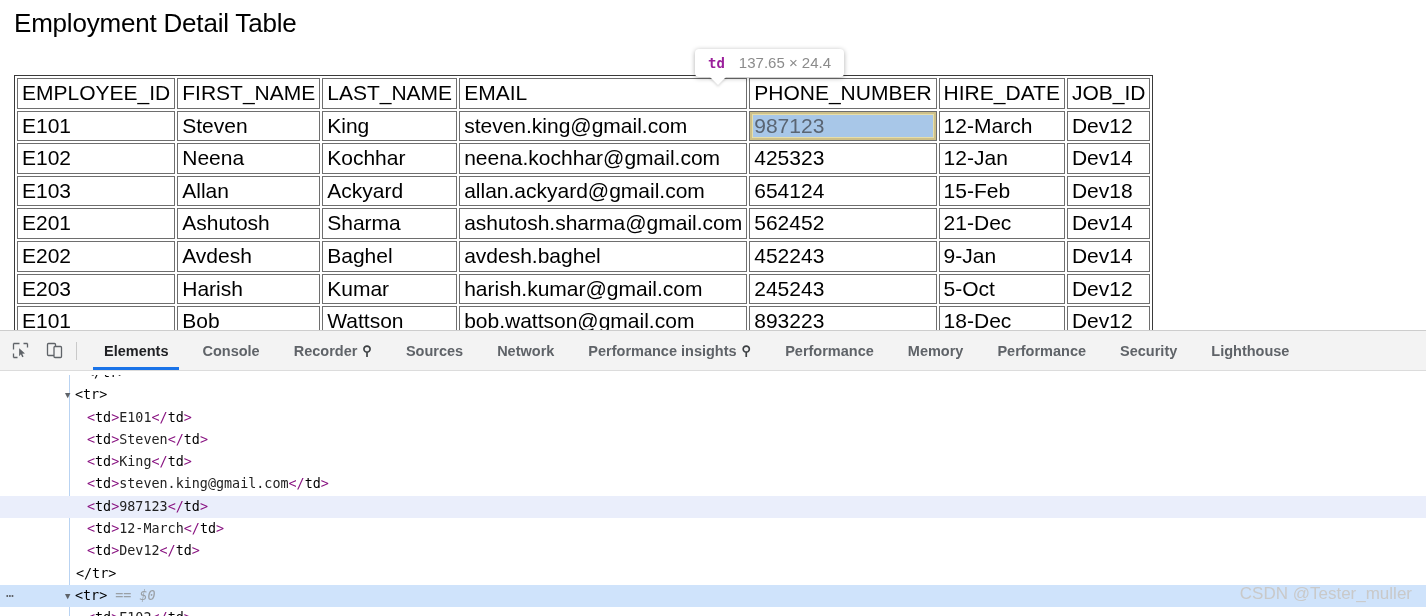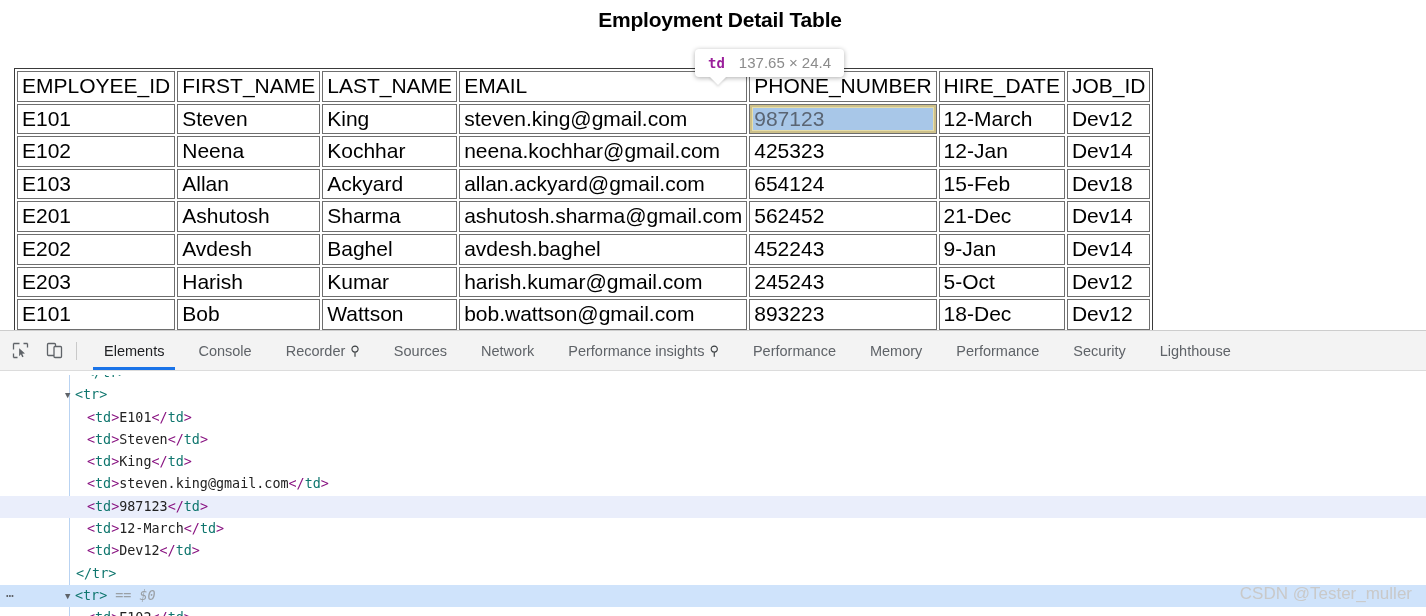--- a/index.html
+++ b/index.html
@@ -21,26 +21,25 @@
     position: absolute;
     left: 0; top: 0;
     width: 1426px;
     height: 330px;
     background: #ffffff;
     overflow: hidden;
   }
   .page-title {
     margin: 0;
     padding: 8px 0 0 14px;
-    font-size: 21px;
-    font-weight: bold;
+    font-size: 26px;
+    font-weight: normal;
     color: #000000;
     letter-spacing: -0.2px;
     font-family: "Liberation Sans", sans-serif;
-    text-align: center;
   }
 
   table.emp {
     margin-left: 14px;
     margin-top: 36px;
     border-collapse: separate;
     border-spacing: 2px;
     border: 1px solid #3a3a3a;
     background: #ffffff;
     font-size: 21px;
@@ -151,20 +150,21 @@
   }
   .dt-tab {
     display: flex;
     align-items: center;
     gap: 5px;
     padding: 0 17px;
     font-size: 14.5px;
     color: #5f6368;
     position: relative;
     white-space: nowrap;
+    font-weight: bold;
   }
   .dt-tab.active {
     color: #202124;
   }
   .dt-tab.active::after {
     content: "";
     position: absolute;
     left: 6px; right: 6px; bottom: 0;
     height: 3px;
     background: #1a73e8;
@@ -189,21 +189,21 @@
   }
   .dom-row {
     position: relative;
     height: 22.3px;
     white-space: nowrap;
     padding-left: 0;
   }
   .dom-row.hl-hover { background: #eaeefb; }
   .dom-row.hl-selected { background: #cfe3fb; }
   .dom-row .ind { display: inline-block; }
-  .tag { color: #0f766e; }
+  .tag { color: #000000; }
   .txt { color: #222222; }
   .punct { color: #881280; }
   .dollar { color: #9aa0a6; font-style: italic; }
   .tri {
     display: inline-block;
     width: 10px;
     color: #5f6368;
     font-size: 9px;
     transform: translateY(-1px);
   }

